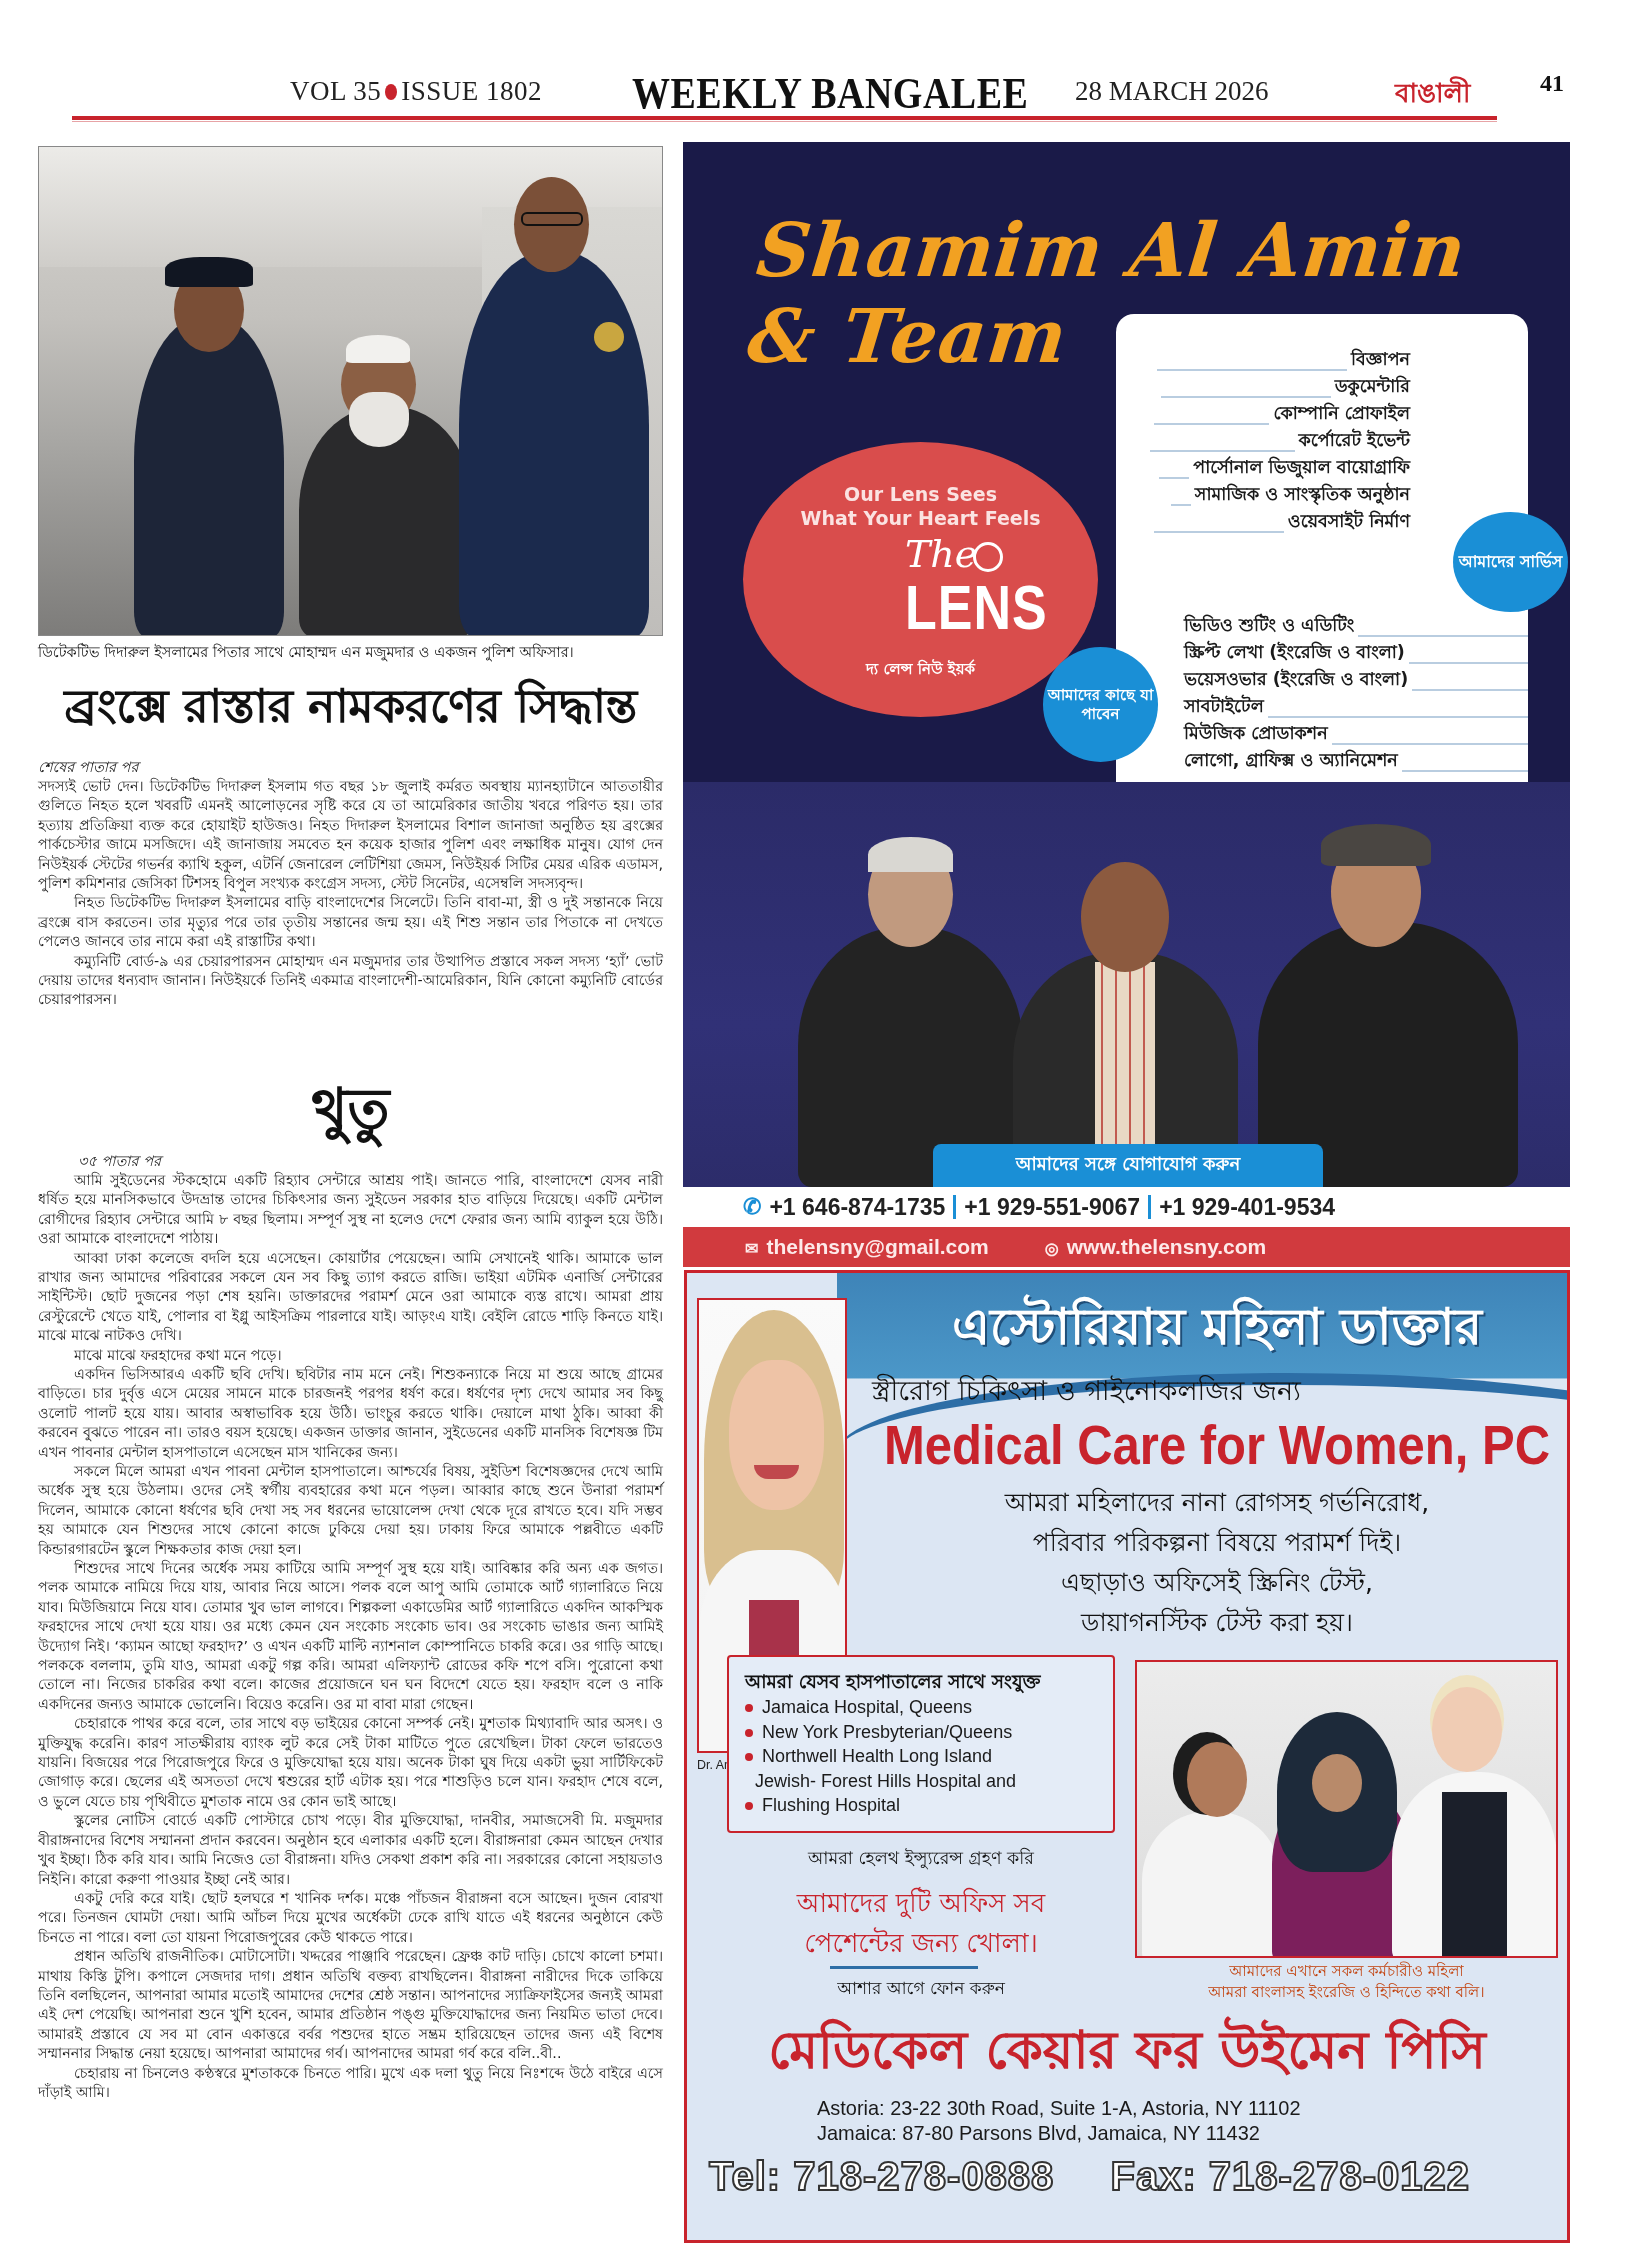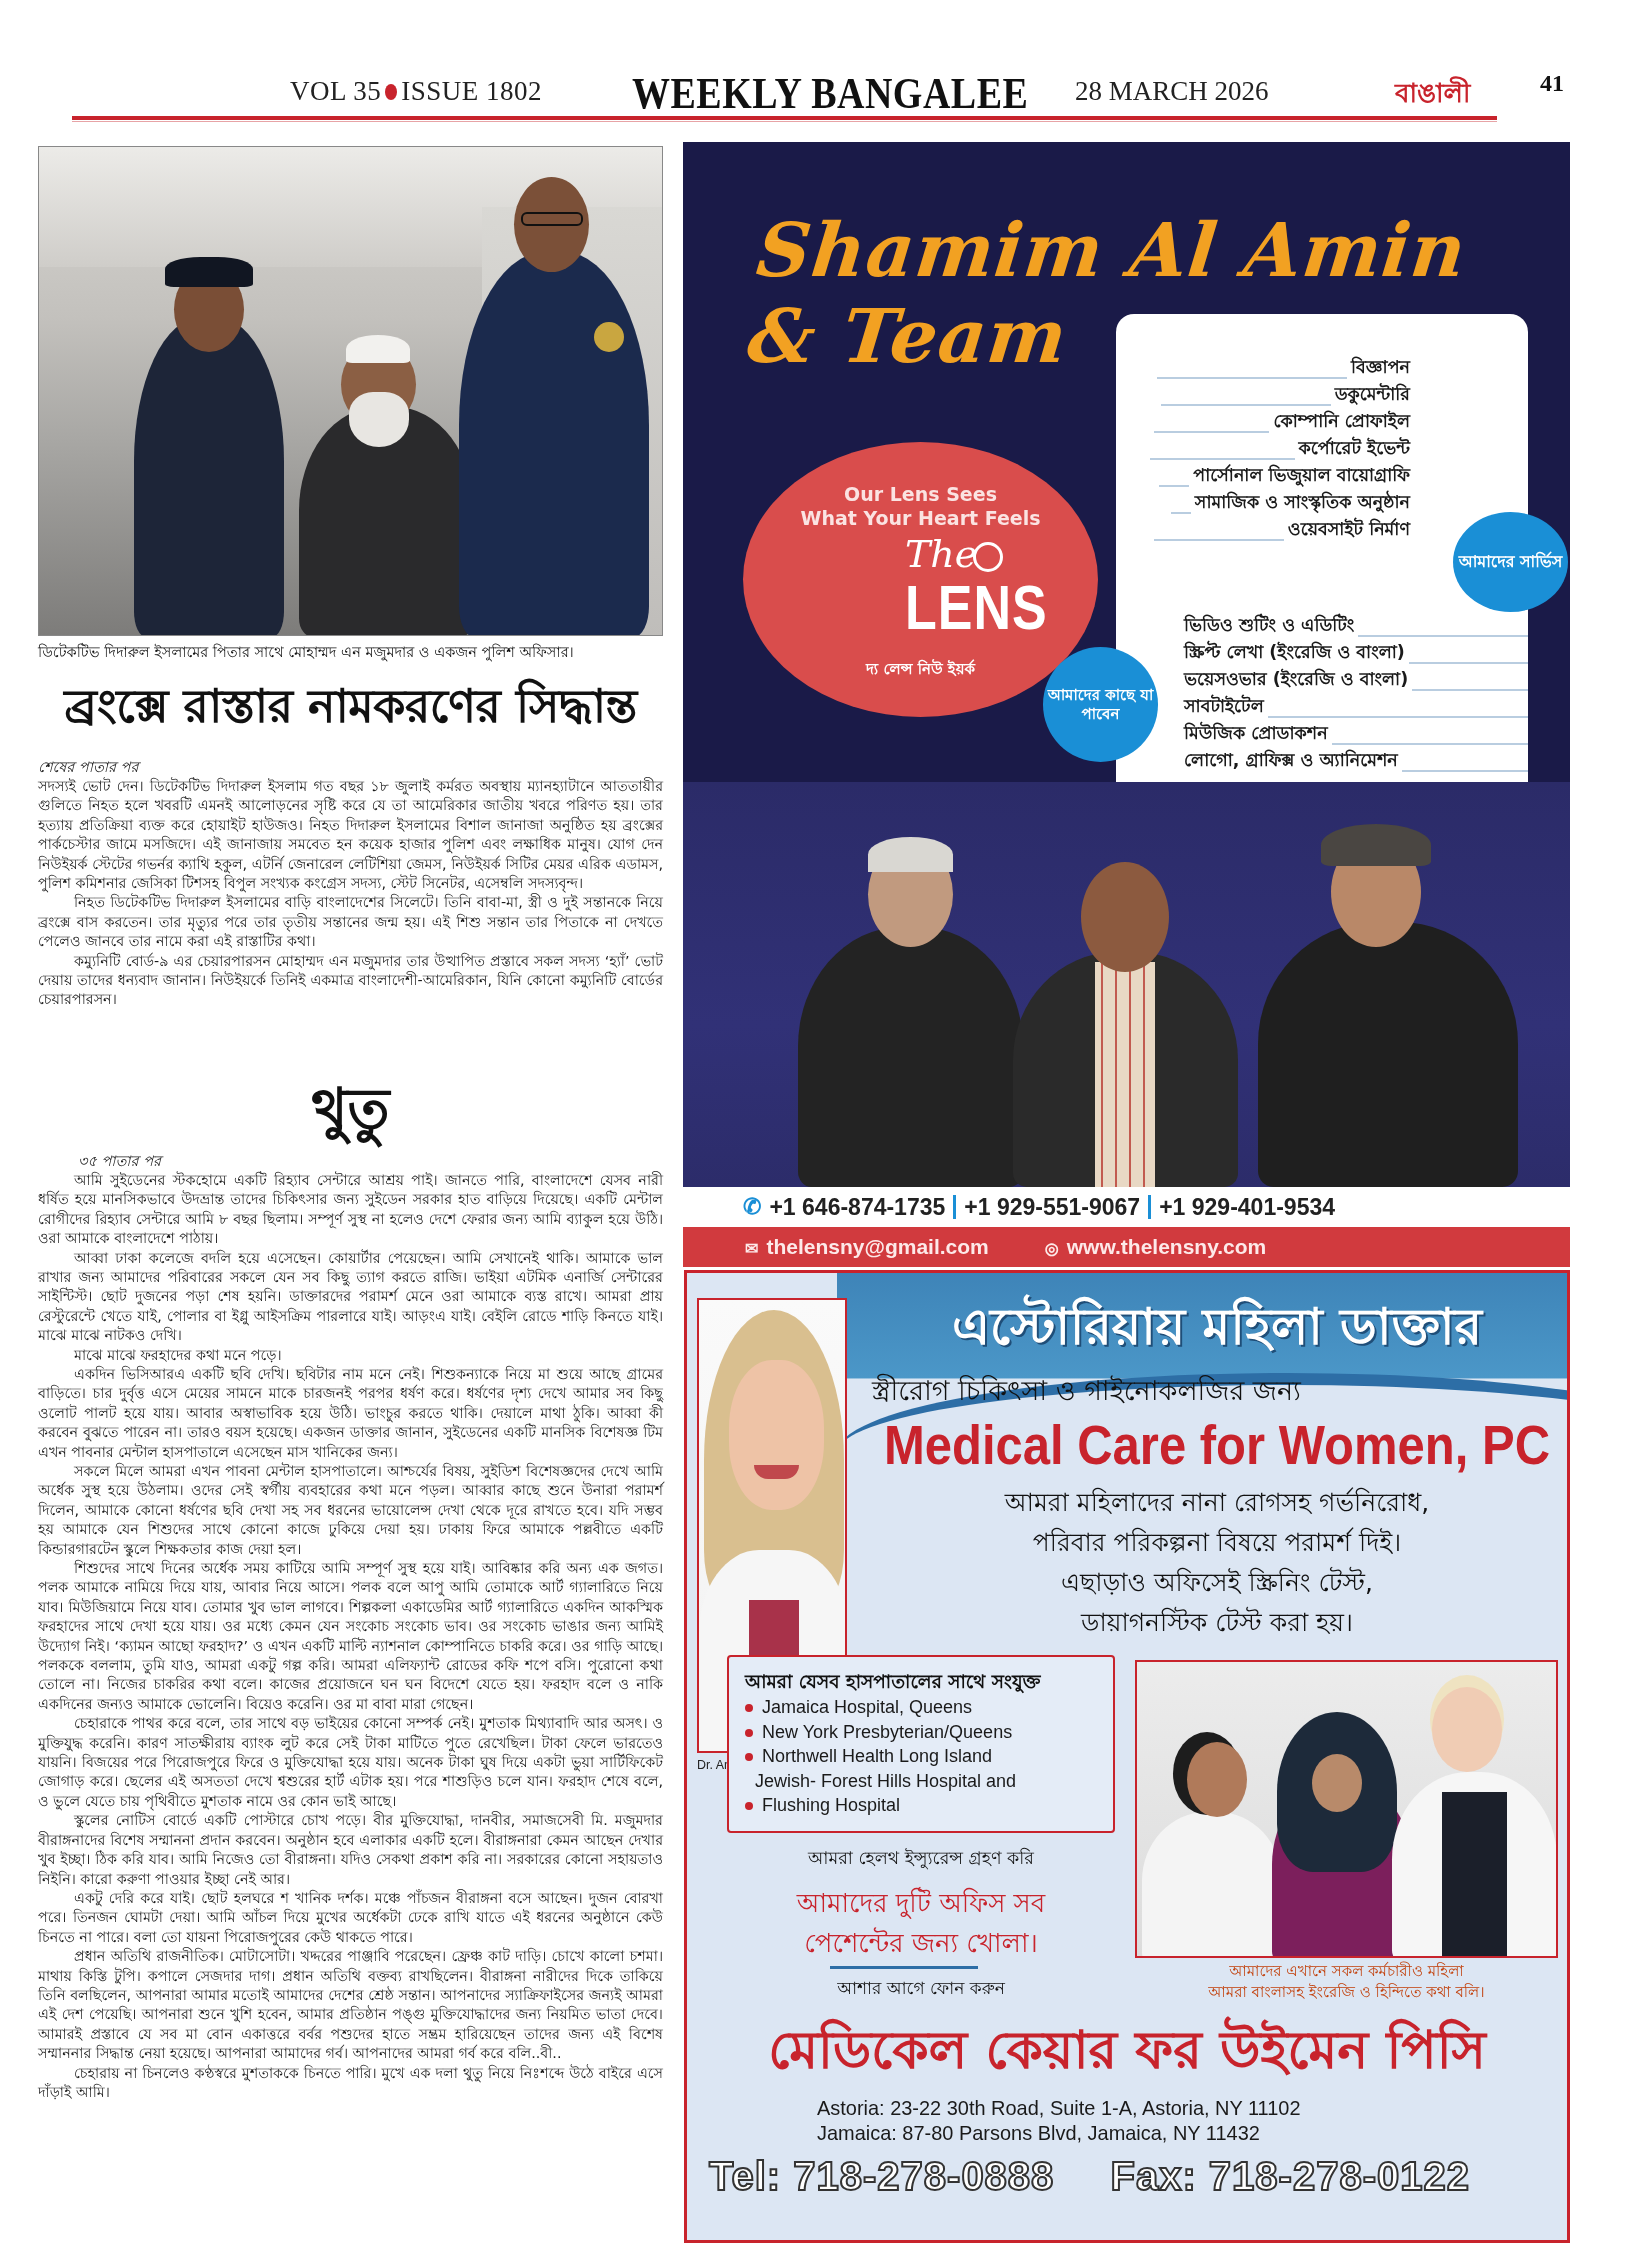--- a/index.html
+++ b/index.html
@@ -41,21 +41,21 @@
   .body-text { font-family: "DejaVu Sans", sans-serif; font-size: 14.3px; line-height: 19.4px; text-align: justify; color: #1a1a1a; }
   .body-text p { text-indent: 0; }
   .body-text p.indent { text-indent: 36px; }
   .headline-2 { margin-top: 62px; font-family: "DejaVu Sans", sans-serif; font-weight: bold; font-size: 56px; line-height: 74px; text-align: center; color: #111; }
   .kicker-2 { margin-top: 6px; padding-left: 40px; font-style: italic; font-family: "DejaVu Sans", sans-serif; font-size: 14.5px; line-height: 19px; color: #222; }
 
   
   .ad-lens { position: absolute; left: 683px; top: 142px; width: 887px; height: 1045px; background: #1a1a48; overflow: hidden; }
   .lens-title { position: absolute; left: 70px; top: 65px; font-family: "DejaVu Serif", serif; font-style: italic; font-weight: bold; font-size: 74px; line-height: 86px; color: #f2a122; letter-spacing: 1px; transform: skewX(-6deg); }
   .services-card { position: absolute; left: 433px; top: 172px; width: 412px; height: 555px; background: #ffffff; border-radius: 18px 18px 0 0; }
-  .svc-list-1 { position: absolute; right: 118px; top: 42px; text-align: center; }
+  .svc-list-1 { position: absolute; right: 118px; top: 34px; text-align: center; }
   .svc-item { display: flex; align-items: flex-end; justify-content: flex-end; height: 27px; font-family: "DejaVu Sans", sans-serif; font-weight: bold; font-size: 17.5px; color: #1a1a1a; white-space: nowrap; }
   .svc-line { height: 2px; background: #b9cde0; margin-right: 4px; margin-bottom: 4px; }
   .svc-list-2 { position: absolute; left: 68px; top: 300px; }
   .svc-item-2 { display: flex; align-items: flex-end; height: 27px; font-family: "DejaVu Sans", sans-serif; font-weight: bold; font-size: 17.5px; color: #1a1a1a; white-space: nowrap; }
   .svc-item-2 .svc-line { margin-left: 4px; margin-right: 0; flex: 1; }
   .svc-more { position: absolute; left: 68px; top: 468px; font-family: "DejaVu Sans", sans-serif; font-weight: bold; font-size: 19px; color: #1a1a1a; }
   .badge-services { position: absolute; left: 770px; top: 370px; width: 115px; height: 100px; border-radius: 50%; background: #1a8fd6; color: #fff; font-family: "DejaVu Sans", sans-serif; font-weight: bold; font-size: 16px; line-height: 20px; display: flex; align-items: center; justify-content: center; text-align: center; }
   .lens-circle { position: absolute; left: 60px; top: 300px; width: 355px; height: 275px; border-radius: 50%; background: #d94d4c; }
   .lens-tagline { position: absolute; left: 60px; top: 340px; width: 355px; text-align: center; font-family: "DejaVu Sans", sans-serif; font-weight: bold; font-size: 19px; line-height: 24px; color: #fbe3e2; }
   .lens-logo-the { position: absolute; left: 222px; top: 390px; font-family: "DejaVu Serif", serif; font-style: italic; font-size: 38px; color: #fff; }
@@ -270,20 +270,21 @@
     <div class="tm tm1"></div>
     <div class="tm1-head"></div>
     <div class="tm1-hair"></div>
     <div class="tm tm2"></div>
     <div class="tm2-shirt"></div>
     <div class="tm2-head"></div>
     <div class="tm tm3"></div>
     <div class="tm3-head"></div>
     <div class="tm3-cap"></div>
   </div>
+  <div class="contact-pill">আমাদের সঙ্গে যোগাযোগ করুন</div>
 </section>
 
 <div class="lens-phones">
   <span class="phone-icon">✆</span>
   <span>+1 646-874-1735</span>
   <span class="phone-sep"></span>
   <span>+1 929-551-9067</span>
   <span class="phone-sep"></span>
   <span>+1 929-401-9534</span>
 </div>

